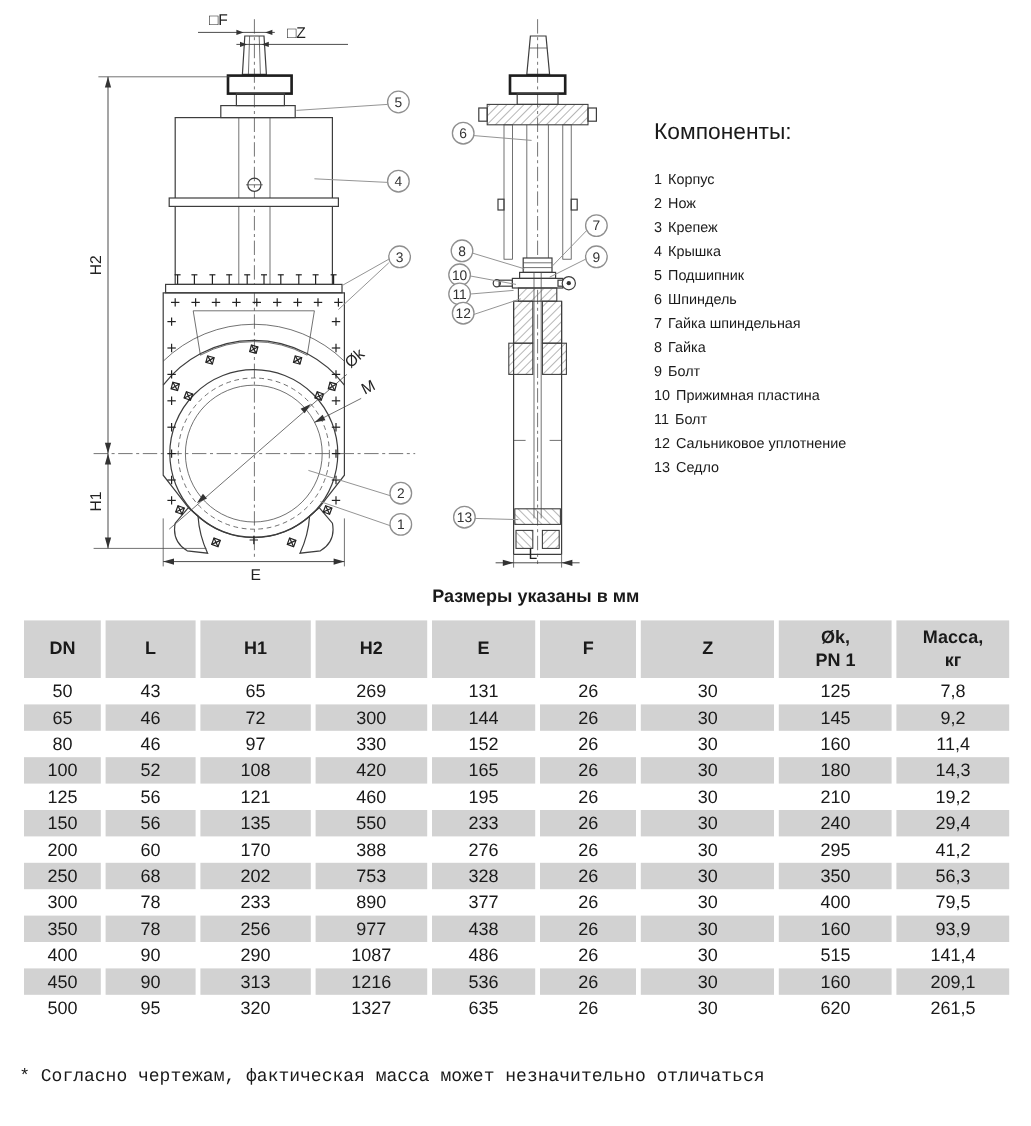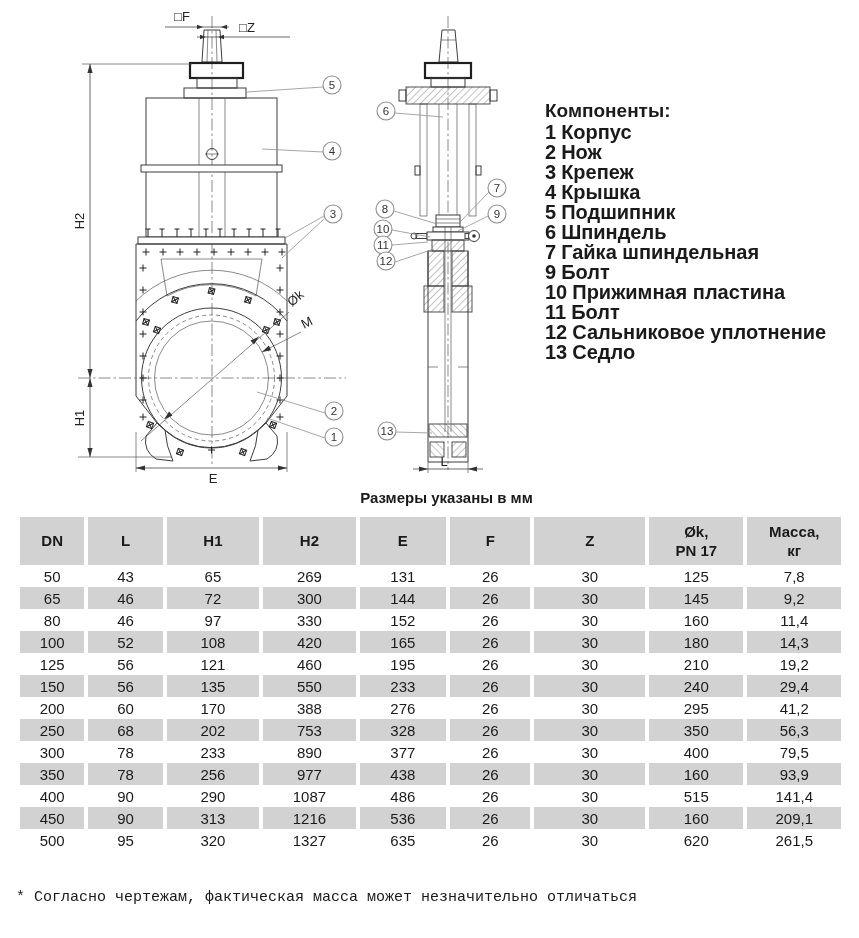--- a/index.html
+++ b/index.html
@@ -16,22 +16,22 @@
   .lead{fill:none;stroke:#8f8f8f;stroke-width:.8;}
   .arr{fill:#333;stroke:none;}
   .hat{stroke:#3d3d3d;stroke-width:.9;}
   .bolt{stroke:#222;stroke-width:1;fill:none;}
   .co-c{fill:#fff;stroke:#8f8f8f;stroke-width:1.1;}
   text.dt{font:13px "Liberation Sans",sans-serif;fill:#222;}
   text.cot{font:11.5px "Liberation Sans",sans-serif;fill:#333;text-anchor:middle;}
 
   
   .components{position:absolute;left:545px;top:100px;width:310px;}
-  .comp-title{font-size:19px;font-weight:bold;}
-  .comp-item{font-size:20px;line-height:20px;white-space:nowrap;font-weight:bold;}
+  .comp-title{font-size:19px;font-weight:normal;margin-bottom:17px;}
+  .comp-item{font-size:12px;line-height:20px;white-space:nowrap;}
   .comp-num{margin-right:5px;}
 
   
   .units-note{position:absolute;left:32px;top:489px;width:829px;text-align:center;font-size:15px;font-weight:bold;}
   table.dims{position:absolute;left:16px;top:517px;width:829px;border-collapse:separate;border-spacing:4px 0;table-layout:fixed;}
   table.dims th{background:#d2d2d2;font-weight:bold;font-size:15px;height:48px;text-align:center;vertical-align:middle;white-space:pre-line;line-height:1.3;padding:0;}
   table.dims td{font-size:15px;height:22px;text-align:center;vertical-align:middle;padding:0;}
   table.dims tbody tr:nth-child(even) td{background:#d2d2d2;}
   .footnote{position:absolute;left:16px;top:889px;font-size:15px;font-family:Liberation Mono, monospace;}
 </style>
@@ -310,20 +310,21 @@
 <div class="components">
   <div class="comp-title">Компоненты:</div>
   <div class="comp-list">
       <div class="comp-item"><span class="comp-num">1</span><span>Корпус</span></div>
       <div class="comp-item"><span class="comp-num">2</span><span>Нож</span></div>
       <div class="comp-item"><span class="comp-num">3</span><span>Крепеж</span></div>
       <div class="comp-item"><span class="comp-num">4</span><span>Крышка</span></div>
       <div class="comp-item"><span class="comp-num">5</span><span>Подшипник</span></div>
       <div class="comp-item"><span class="comp-num">6</span><span>Шпиндель</span></div>
       <div class="comp-item"><span class="comp-num">7</span><span>Гайка шпиндельная</span></div>
+      <div class="comp-item"><span class="comp-num">8</span><span>Гайка</span></div>
       <div class="comp-item"><span class="comp-num">9</span><span>Болт</span></div>
       <div class="comp-item"><span class="comp-num">10</span><span>Прижимная пластина</span></div>
       <div class="comp-item"><span class="comp-num">11</span><span>Болт</span></div>
       <div class="comp-item"><span class="comp-num">12</span><span>Сальниковое уплотнение</span></div>
       <div class="comp-item"><span class="comp-num">13</span><span>Седло</span></div>
     </div>
 </div>
 
 <div class="units-note">Размеры указаны в мм</div>
 
@@ -342,21 +343,21 @@
   <thead>
     <tr>
         <th>DN</th>
         <th>L</th>
         <th>H1</th>
         <th>H2</th>
         <th>E</th>
         <th>F</th>
         <th>Z</th>
         <th>Øk,
-PN 17</th>
+PN 1</th>
         <th>Масса,
 кг</th>
       </tr>
   </thead>
   <tbody>
       <tr>
         <td>50</td>
         <td>43</td>
         <td>65</td>
         <td>269</td>

